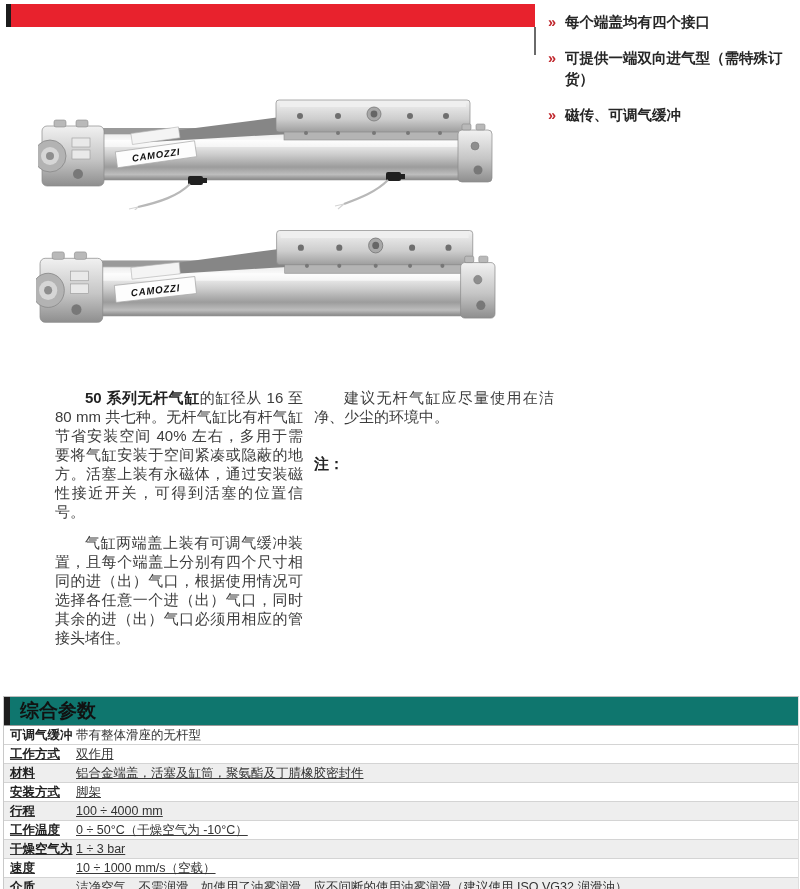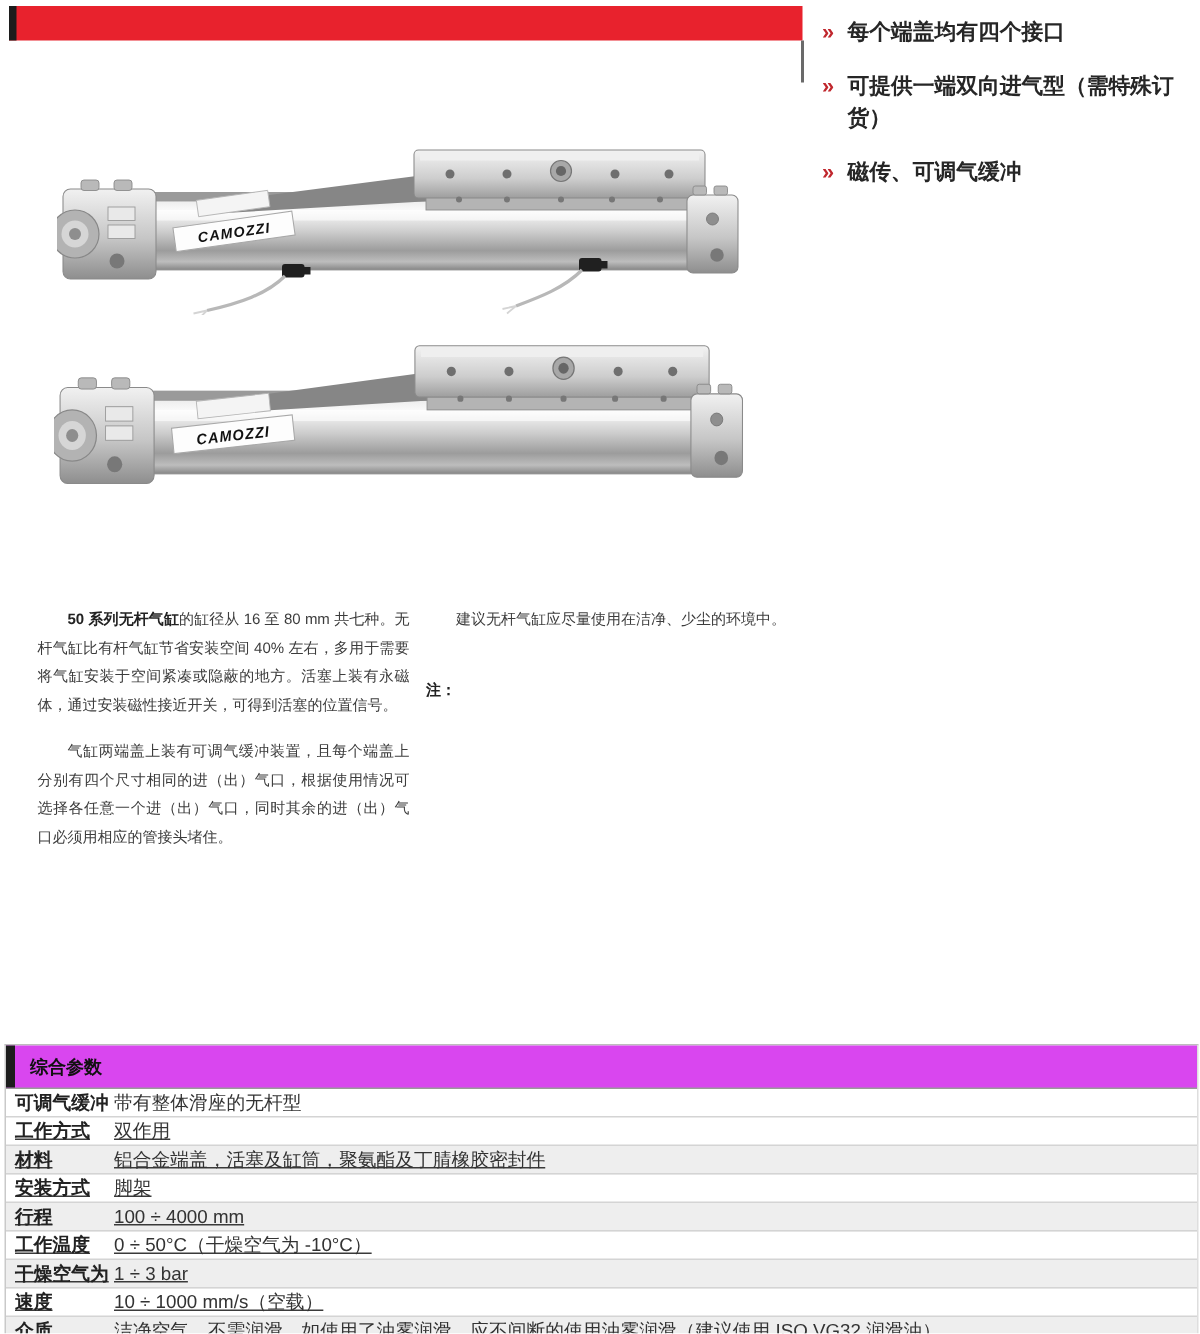--- a/index.html
+++ b/index.html
@@ -14,34 +14,34 @@
   
   .features{position:absolute;left:548px;top:12px;width:246px;}
   .feature-item{display:flex;gap:9px;margin-bottom:15px;font-size:14.5px;font-weight:bold;color:#262626;line-height:21px;}
   .chevron{color:var(--chevron-red,#c0272d);flex:0 0 auto;font-weight:bold;}
 
   
   .product{position:absolute;}
   .product svg{display:block;}
 
   
-  .col{position:absolute;top:404px;font-size:10px;line-height:19px;color:#3c3c3c;text-align:justify;}
+  .col{position:absolute;top:388px;font-size:15px;line-height:19px;color:#3c3c3c;text-align:justify;margin-left:30px;}
   .col-left{left:25px;width:248px;}
   .col-right{left:284px;width:240px;}
   .para{text-indent:2em;margin:0;}
   .para+.para{margin-top:12px;}
   .lead{font-weight:bold;color:#222;}
   .notes{margin-top:28px;display:flex;}
   .note-label{font-weight:bold;color:#222;flex:0 0 auto;padding-right:2px;}
   .note-list{flex:1;}
   .note-item{padding-left:1.25em;text-indent:-1.25em;}
 
   
   .spec{position:absolute;left:3px;top:696px;width:794px;border-top:1px solid #bdbdbd;border-left:1px solid #c9c9c9;border-right:1px solid #dedede;}
-  .spec-header{position:relative;height:28px;line-height:28px;padding-left:16px;font-size:12px;font-weight:bold;color:#111;border-bottom:1px solid #9a9a9a;background:#d946ef;}
+  .spec-header{position:relative;height:28px;line-height:28px;padding-left:16px;font-size:19px;font-weight:bold;color:#111;border-bottom:1px solid #9a9a9a;background:#0f766e;}
   .spec-header-block{position:absolute;left:0;top:0;width:6px;height:28px;background:#1c1c1c;}
   table.spec-table{width:100%;border-collapse:collapse;table-layout:fixed;}
   .spec-table td{font-size:12.5px;line-height:14px;padding:2px 4px 2px 0;vertical-align:top;color:#333;}
   .spec-table td.lbl{width:62px;padding-left:6px;font-weight:bold;color:#222;white-space:nowrap;}
   .spec-table tr+tr{border-top:1px solid #d4d4d4;text-decoration:underline;}
   .spec-table tr:nth-child(2n+3){background:var(--stripe-gray,#eee);}
 </style>
 </head>
 <body>
 

